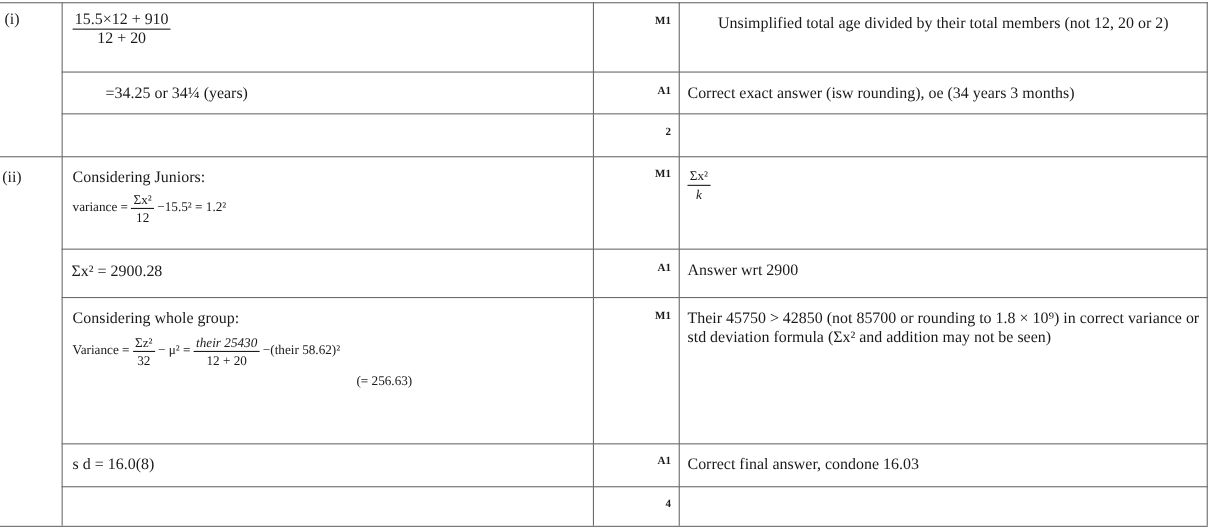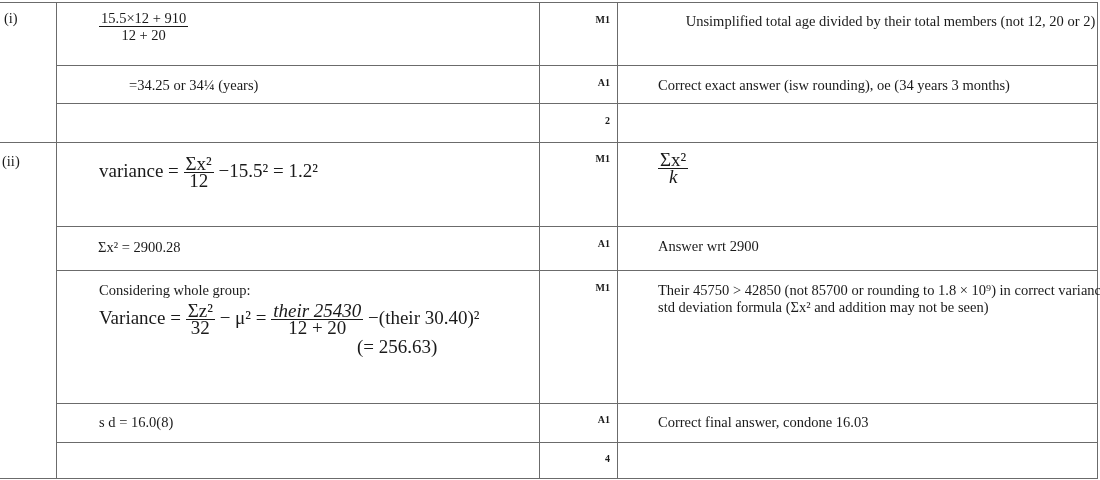--- a/index.html
+++ b/index.html
@@ -1,26 +1,26 @@
 <!DOCTYPE html>
 <html><head>
 <meta charset="utf-8">
 <style>
   html, body { margin:0; padding:0; background:#ffffff; }
   body { width:1100px; height:480px; position:relative; overflow:hidden;
          font-family:"Liberation Serif", "DejaVu Serif", serif; color:#1a1a1a; font-size:14.5px; }
   .hline { position:absolute; height:0; border-top:1.6px solid #6b6b6b; }
   .vline { position:absolute; width:0; border-left:1.6px solid #6b6b6b; }
-  .cell { position:absolute; line-height:17px;margin-left:33px; }
+  .cell { position:absolute; line-height:17px; }
   .part { position:absolute; font-size:14.5px; }
   .mark { position:absolute; font-weight:bold; text-align:right; width:70px; font-size:10px; }
   .frac { display:inline-block; vertical-align:middle; text-align:center; }
   .frac .num { display:block; border-bottom:1px solid #1a1a1a; padding:0 2px; line-height:16px; }
   .frac .den { display:block; line-height:16px; }
-  .small { font-size:19px; }
+  .small { font-size:12px; }
 </style>
 </head>
 <body>
 
 <div class="hline" style="left:0;top:2px;width:1098px;"></div>
 <div class="hline" style="left:56px;top:65px;width:1042px;"></div>
 <div class="hline" style="left:56px;top:103px;width:1042px;"></div>
 <div class="hline" style="left:0;top:142px;width:1098px;"></div>
 <div class="hline" style="left:56px;top:226px;width:1042px;"></div>
 <div class="hline" style="left:56px;top:270px;width:1042px;"></div>
@@ -46,20 +46,21 @@
 
 <div class="cell" style="left:96px;top:77px;">=34.25 or 34¼ (years)</div>
 <div class="mark" style="left:538px;top:77px;width:72px;">A1</div>
 <div class="cell" style="left:625px;top:77px;">Correct exact answer (isw rounding), oe (34 years 3 months)</div>
 
 <div class="mark" style="left:538px;top:115px;width:72px;">2</div>
 
 <div class="part" style="left:2px;top:153px;">(ii)</div>
 
 <div class="cell" style="left:66px;top:153px;">
+  <div>Considering Juniors:</div>
   <div class="small" style="margin-top:3px;">
     <span>variance =</span>
     <span class="frac">
       <span class="num">Σx²</span>
       <span class="den">12</span>
     </span>
     <span>−15.5² = 1.2²</span>
   </div>
 </div>
 <div class="mark" style="left:538px;top:153px;width:72px;">M1</div>
@@ -80,21 +81,21 @@
     <span>Variance =</span>
     <span class="frac">
       <span class="num">Σz²</span>
       <span class="den">32</span>
     </span>
     <span>− μ²  =</span>
     <span class="frac">
       <span class="num" style="font-style:italic;">their 25430</span>
       <span class="den">12 + 20</span>
     </span>
-    <span>−(their 30.40)²</span>
+    <span>−(their 58.62)²</span>
   </div>
   <div class="small" style="margin-left:258px;margin-top:2px;">(= 256.63)</div>
 </div>
 <div class="mark" style="left:538px;top:282px;width:72px;">M1</div>
 <div class="cell" style="left:625px;top:282px;width:468px;">Their 45750 &gt; 42850 (not 85700 or rounding to 1.8 × 10⁹) in correct variance or std deviation formula (Σx² and addition may not be seen)</div>
 
 <div class="cell" style="left:66px;top:414px;">s d = 16.0(8)</div>
 <div class="mark" style="left:538px;top:414px;width:72px;">A1</div>
 <div class="cell" style="left:625px;top:414px;">Correct final answer, condone 16.03</div>
 

